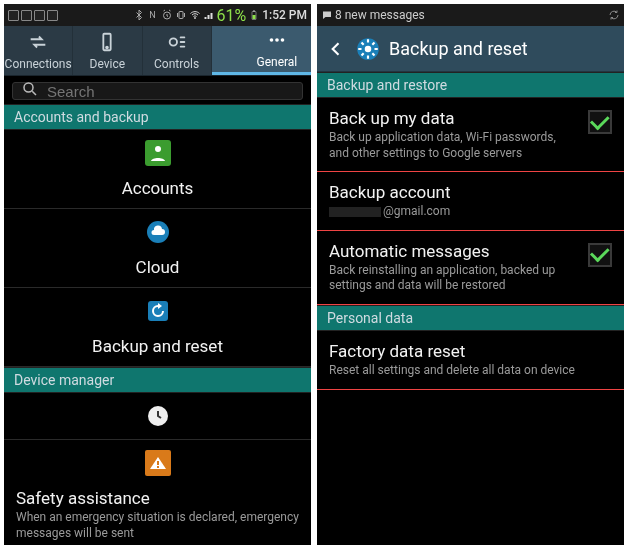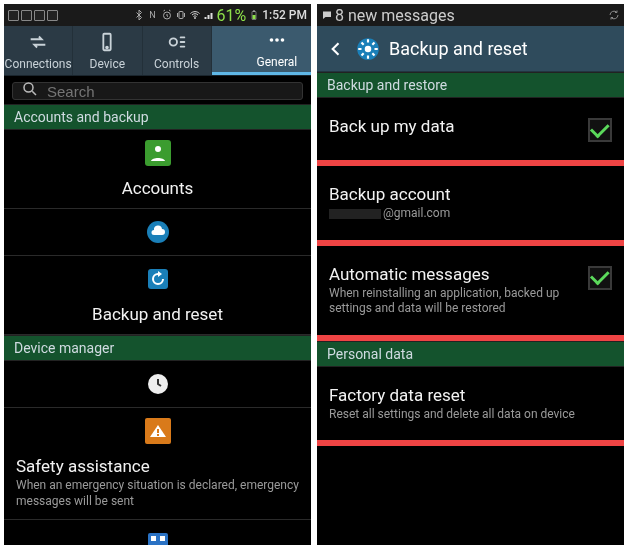--- a/index.html
+++ b/index.html
@@ -4,51 +4,51 @@
 <style>
   * { box-sizing: border-box; margin: 0; padding: 0; }
   body { background: #fff; font-family: Roboto, Arial, sans-serif; width: 628px; height: 549px; overflow: hidden; display: flex; gap: 6px; padding: 4px; }
   .phone { background: #000; width: 308px; height: 541px; display: flex; flex-direction: column; overflow: hidden; position: relative; }
   .statusbar { height: 22px; background: #1a1a1a; color: #ccc; font-size: 11px; display: flex; align-items: center; padding: 0 4px; justify-content: space-between; }
   .statusbar .sb-icons { display: flex; align-items: center; gap: 2px; }
   .sb-icon { width: 12px; height: 12px; display: inline-flex; align-items: center; justify-content: center; font-size: 11px; color: #bbb; }
   .sb-icon.box { width: 11px; height: 11px; border: 1px solid #888; border-radius: 1px; background: #222; }
   .sb-time { color: #ddd; font-size: 12px; font-weight: 500; }
   .sb-batt { color: #8ee04a; font-size: 16px; }
-  .sb-text { color: #ccc; font-size: 16px; }
+  .sb-text { color: #ccc; font-size: 12px; }
 
   .tabbar { height: 50px; background: #2b3a45; display: flex; border-bottom: 1px solid #1a252d; }
   .tab { flex: 1; display: flex; flex-direction: column; align-items: center; justify-content: center; gap: 4px; color: #c9d2d8; font-size: 12px; border-right: 1px solid #233039; cursor: pointer; }
   .tab:last-child { border-right: none; }
   .tab.active { background: #3b5a6e; color: #fff; border-bottom: 3px solid #5fb7e6; padding-left: 31px; }
   .tab-icon { width: 22px; height: 22px; display: flex; align-items: center; justify-content: center; }
   .tab-icon svg { width: 22px; height: 22px; }
 
   .searchbar { margin: 6px 8px 4px 8px; background: #181818; border: 1px solid #333; border-radius: 3px; height: 18px; display: flex; align-items: center; padding: 0 8px; gap: 8px; }
   .searchbar input { flex: 1; background: transparent; border: none; outline: none; color: #ccc; font-size: 15px; }
   .search-icon svg { width: 18px; height: 18px; }
 
-  .section-header { background: #14532d; color: #d0dbe1; font-size: 14px; padding: 4px 10px; border-top: 1px solid #222; border-bottom: 1px solid #222; }
+  .section-header { background: #0f766e; color: #d0dbe1; font-size: 14px; padding: 4px 10px; border-top: 1px solid #222; border-bottom: 1px solid #222; }
   .list { flex: 1; overflow: hidden; }
   .row { display: flex; align-items: center; gap: 12px; padding: 10px 12px; border-bottom: 1px solid #2a2a2a; color: #eee; cursor: pointer; flex-direction: column; }
   .row .row-text { flex: 1; }
   .row .row-title { font-size: 17px; color: #f2f2f2; }
   .row .row-sub { font-size: 12px; color: #9a9a9a; line-height: 1.3; margin-top: 2px; }
   .row-icon { width: 26px; height: 26px; display: flex; align-items: center; justify-content: center; }
   .row-icon svg { width: 24px; height: 24px; }
   .row-icon.green { background: #3b9c2f; border-radius: 3px; }
   .row-icon.orange { background: #d97a1a; border-radius: 2px; }
   .row.partial { padding-top: 6px; padding-bottom: 0; }
 
   .titlebar { height: 46px; background: #2f4b5c; display: flex; align-items: center; padding: 0 8px; gap: 8px; color: #fff; border-bottom: 1px solid #223540; }
   .titlebar .back { width: 22px; display:flex; align-items:center; justify-content:center; }
   .titlebar .gear { width: 26px; height: 26px; display:flex; align-items:center; justify-content:center; }
   .titlebar .title { font-size: 18px; flex:1; }
 
-  .pref-row { display: flex; align-items: flex-start; gap: 10px; padding: 18px 12px; border-bottom: 6px solid #ef4444; color: #eee; cursor: pointer; }
+  .pref-row { display: flex; align-items: flex-start; gap: 10px; padding: 10px 12px; border-bottom: 1px solid #ef4444; color: #eee; cursor: pointer; }
   .pref-text { flex: 1; }
   .pref-title { font-size: 17px; color: #f2f2f2; }
   .pref-sub { font-size: 12px; color: #9a9a9a; line-height: 1.3; margin-top: 2px; }
   .checkbox { width: 24px; height: 24px; border: 2px solid #3a3a3a; background: #111; display: flex; align-items: center; justify-content: center; flex-shrink: 0; margin-top: 2px; }
   .checkbox.checked::after { content: ""; width: 14px; height: 8px; border-left: 3px solid #5bd95b; border-bottom: 3px solid #5bd95b; transform: rotate(-45deg) translate(1px,-2px); }
   .redact { display:inline-block; width:52px; height:10px; background:#222; vertical-align:middle; margin-right:2px; }
 </style>
 </head>
 <body>
 
@@ -166,20 +166,23 @@
         </div>
     </div>
 
     <div class="row">
       <span class="row-icon">
         <svg viewBox="0 0 24 24">
             <circle cx="12" cy="12" r="11" fill="#1a7fb8"></circle>
             <path d="M8 15h8a3 3 0 000-6 4 4 0 00-8 1 2.5 2.5 0 000 5z" fill="#fff"></path>
           </svg>
       </span>
+      <div class="row-text">
+          <div class="row-title">Cloud</div>
+        </div>
     </div>
 
     <div class="row">
       <span class="row-icon">
         <svg viewBox="0 0 24 24">
             <rect x="2" y="2" width="20" height="20" rx="3" fill="#1a7fb8"></rect>
             <path d="M12 6a6 6 0 106 6h-2a4 4 0 11-4-4v2l4-3-4-3v2z" fill="#fff"></path>
           </svg>
       </span>
       <div class="row-text">
@@ -272,35 +275,36 @@
     </span>
     <span class="title">Backup and reset</span>
   </div>
 
   <div class="list">
     <div class="section-header">Backup and restore</div>
 
     <div class="pref-row">
       <div class="pref-text">
         <div class="pref-title">Back up my data</div>
+        <div class="pref-sub">Back up application data, Wi-Fi passwords, and other settings to Google servers</div>
       </div>
       <div class="checkbox checked"></div>
     </div>
 
     <div class="pref-row">
       <div class="pref-text">
         <div class="pref-title">Backup account</div>
         <div class="pref-sub"><span class="redact"></span><span>@gmail.com</span></div>
       </div>
     </div>
 
     <div class="pref-row">
       <div class="pref-text">
         <div class="pref-title">Automatic messages</div>
-        <div class="pref-sub">When reinstalling an application, backed up settings and data will be restored</div>
+        <div class="pref-sub">Back reinstalling an application, backed up settings and data will be restored</div>
       </div>
       <div class="checkbox checked"></div>
     </div>
 
     <div class="section-header">Personal data</div>
 
     <div class="pref-row">
       <div class="pref-text">
         <div class="pref-title">Factory data reset</div>
         <div class="pref-sub">Reset all settings and delete all data on device</div>

